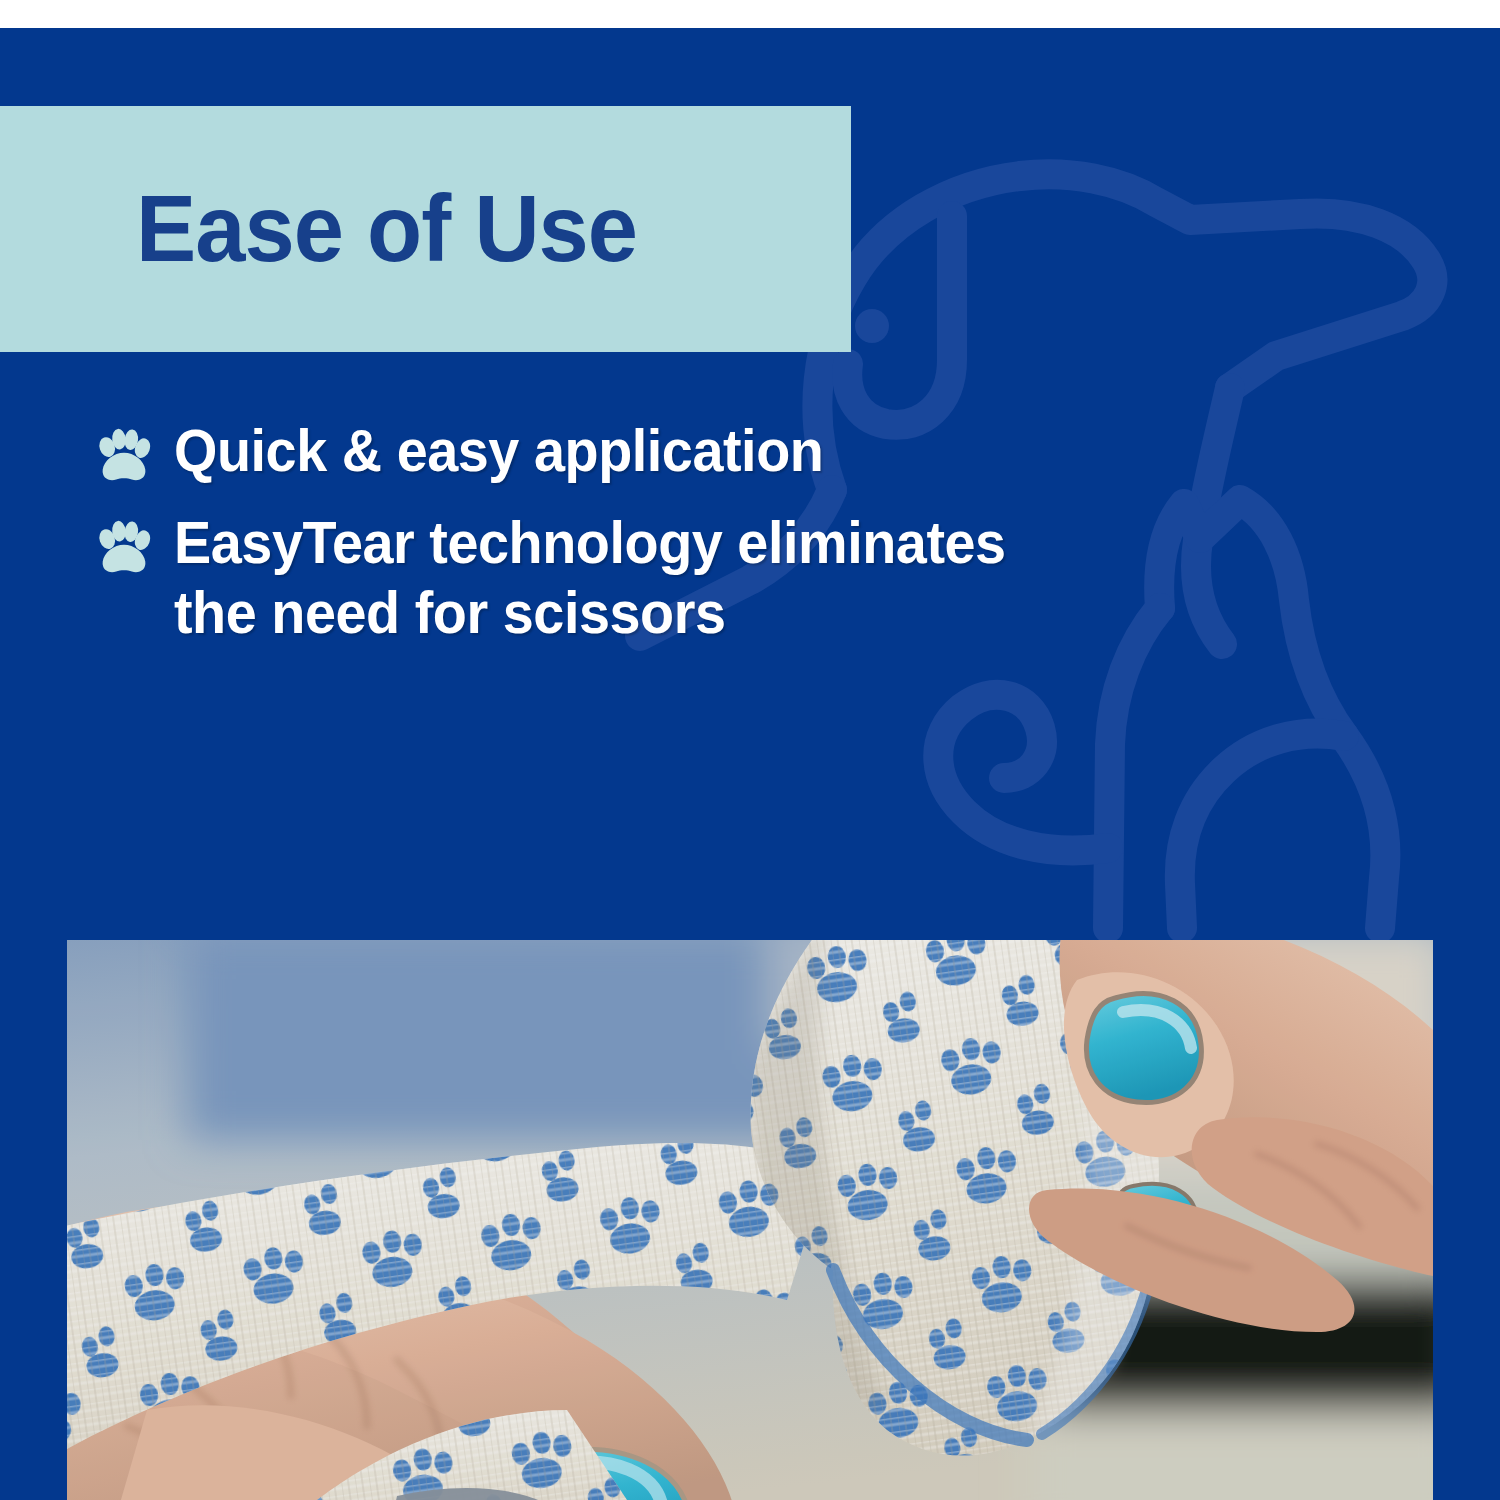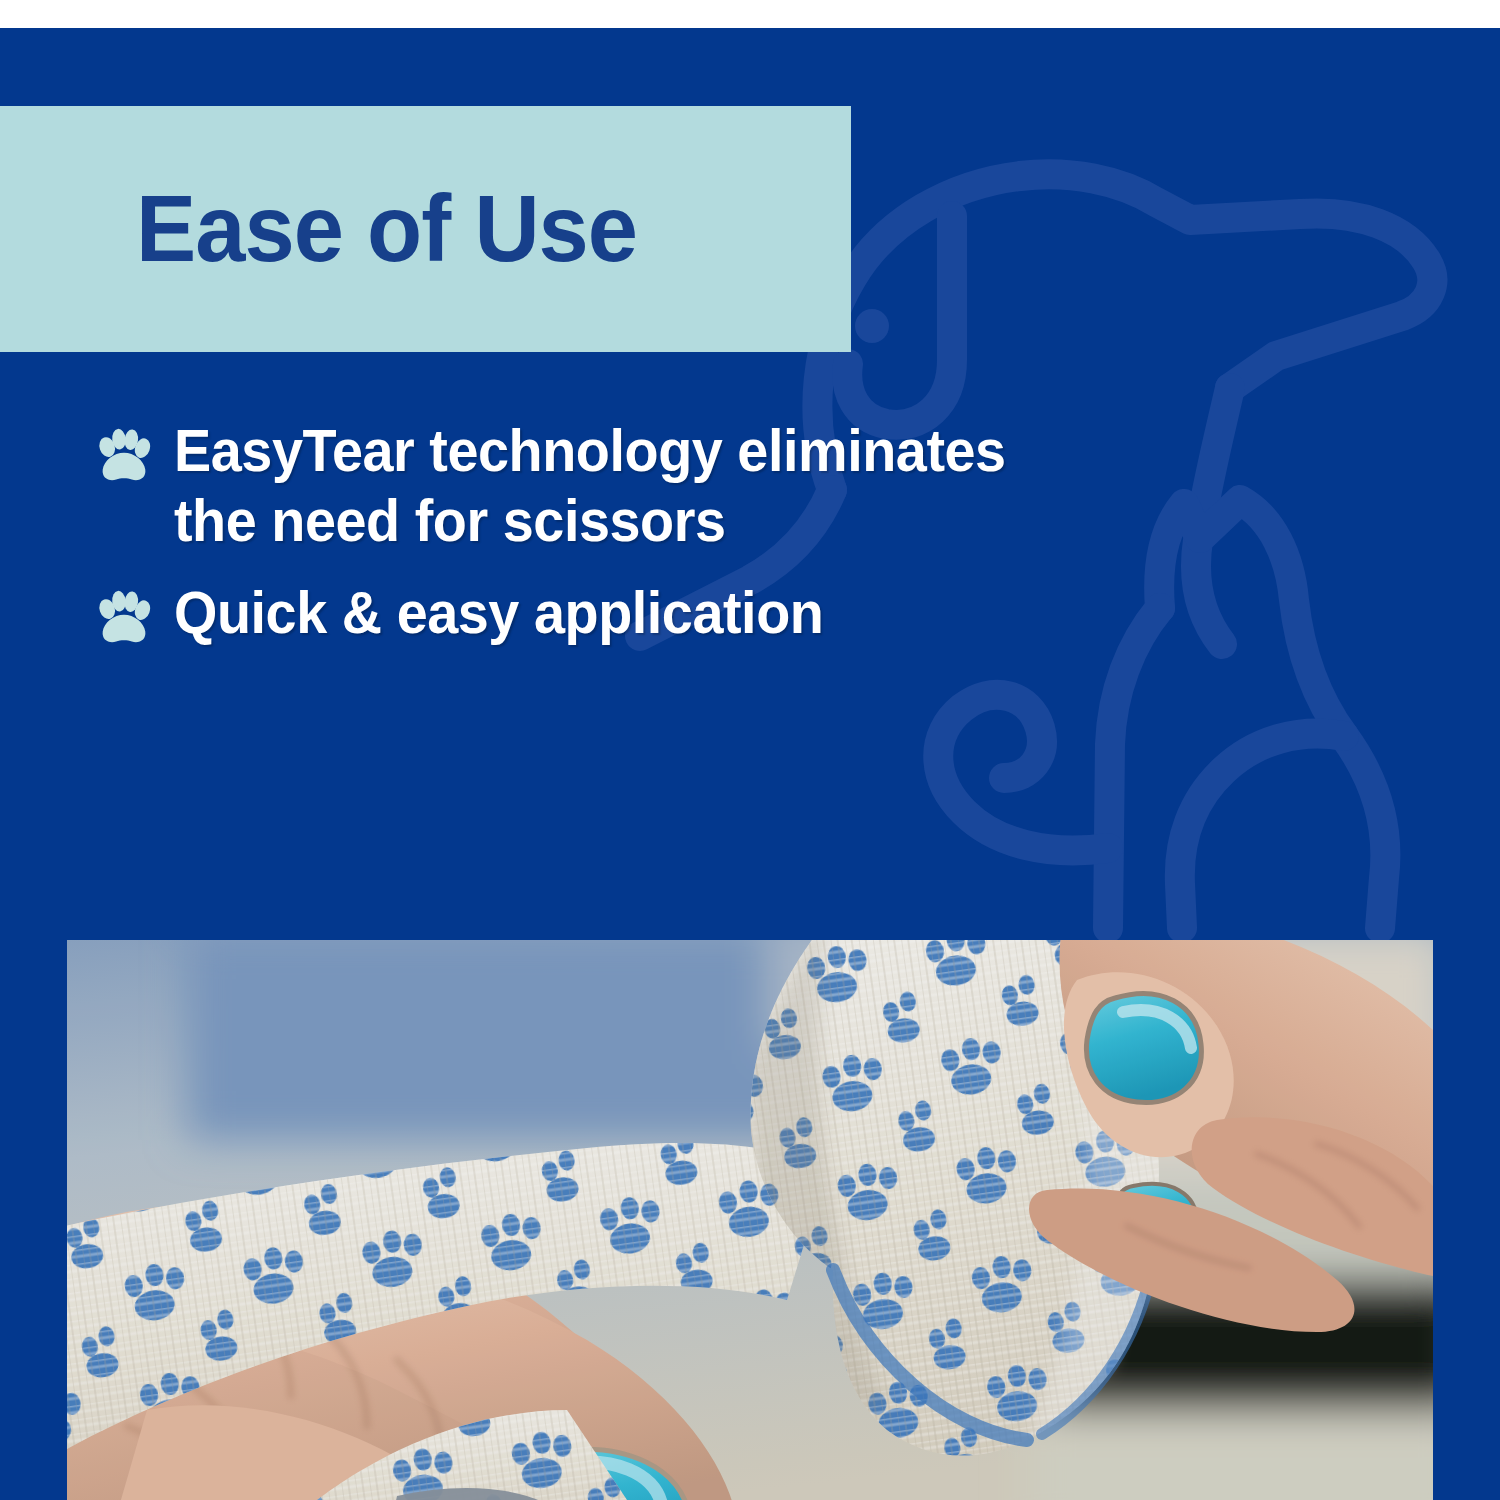--- a/index.html
+++ b/index.html
@@ -158,20 +158,40 @@
                  L 582 840"></path>
       </g>
     </svg>
   </div>
 
   <div id="title-banner">
     <div id="title-text">Ease of Use</div>
   </div>
 
   <div id="bullet-list">
+
+    <div class="bullet-row">
+      <span class="paw-icon">
+        <svg viewBox="0 0 100 100" xmlns="http://www.w3.org/2000/svg">
+          <g fill="#C5E3E3">
+            <ellipse cx="20" cy="34" rx="13.5" ry="18" transform="rotate(-18 20 34)"></ellipse>
+            <ellipse cx="41" cy="20" rx="12" ry="18.5" transform="rotate(-6 41 20)"></ellipse>
+            <ellipse cx="63" cy="21" rx="12" ry="18.5" transform="rotate(7 63 21)"></ellipse>
+            <ellipse cx="83" cy="36" rx="13" ry="18" transform="rotate(20 83 36)"></ellipse>
+            <path d="M50 44
+                     C 68 44 86 58 88 74
+                     C 90 89 77 96 64 92
+                     C 56 89 44 89 36 92
+                     C 23 96 10 89 12 74
+                     C 14 58 32 44 50 44 Z"></path>
+          </g>
+        </svg>
+      </span>
+      <span class="bullet-text">Quick &amp; easy application</span>
+    </div>
 
     <div class="bullet-row">
       <span class="paw-icon">
         <svg viewBox="0 0 100 100" xmlns="http://www.w3.org/2000/svg">
           <g fill="#C5E3E3">
             <ellipse cx="20" cy="34" rx="13.5" ry="18" transform="rotate(-18 20 34)"></ellipse>
             <ellipse cx="41" cy="20" rx="12" ry="18.5" transform="rotate(-6 41 20)"></ellipse>
             <ellipse cx="63" cy="21" rx="12" ry="18.5" transform="rotate(7 63 21)"></ellipse>
             <ellipse cx="83" cy="36" rx="13" ry="18" transform="rotate(20 83 36)"></ellipse>
             <path d="M50 44
@@ -180,40 +200,20 @@
                      C 56 89 44 89 36 92
                      C 23 96 10 89 12 74
                      C 14 58 32 44 50 44 Z"></path>
           </g>
         </svg>
       </span>
       <span class="bullet-text">EasyTear technology eliminates
 the need for scissors</span>
     </div>
 
-    <div class="bullet-row">
-      <span class="paw-icon">
-        <svg viewBox="0 0 100 100" xmlns="http://www.w3.org/2000/svg">
-          <g fill="#C5E3E3">
-            <ellipse cx="20" cy="34" rx="13.5" ry="18" transform="rotate(-18 20 34)"></ellipse>
-            <ellipse cx="41" cy="20" rx="12" ry="18.5" transform="rotate(-6 41 20)"></ellipse>
-            <ellipse cx="63" cy="21" rx="12" ry="18.5" transform="rotate(7 63 21)"></ellipse>
-            <ellipse cx="83" cy="36" rx="13" ry="18" transform="rotate(20 83 36)"></ellipse>
-            <path d="M50 44
-                     C 68 44 86 58 88 74
-                     C 90 89 77 96 64 92
-                     C 56 89 44 89 36 92
-                     C 23 96 10 89 12 74
-                     C 14 58 32 44 50 44 Z"></path>
-          </g>
-        </svg>
-      </span>
-      <span class="bullet-text">Quick &amp; easy application</span>
-    </div>
-
 
   </div>
 
   <div id="photo">
     <svg viewBox="0 0 1366 588" preserveAspectRatio="xMidYMid slice" xmlns="http://www.w3.org/2000/svg">
       <defs>
 
         <linearGradient id="bgGrad" x1="0" y1="0" x2="0.25" y2="1">
           <stop offset="0" stop-color="#8fa8c8"></stop>
           <stop offset="0.35" stop-color="#b8c6d2"></stop>

